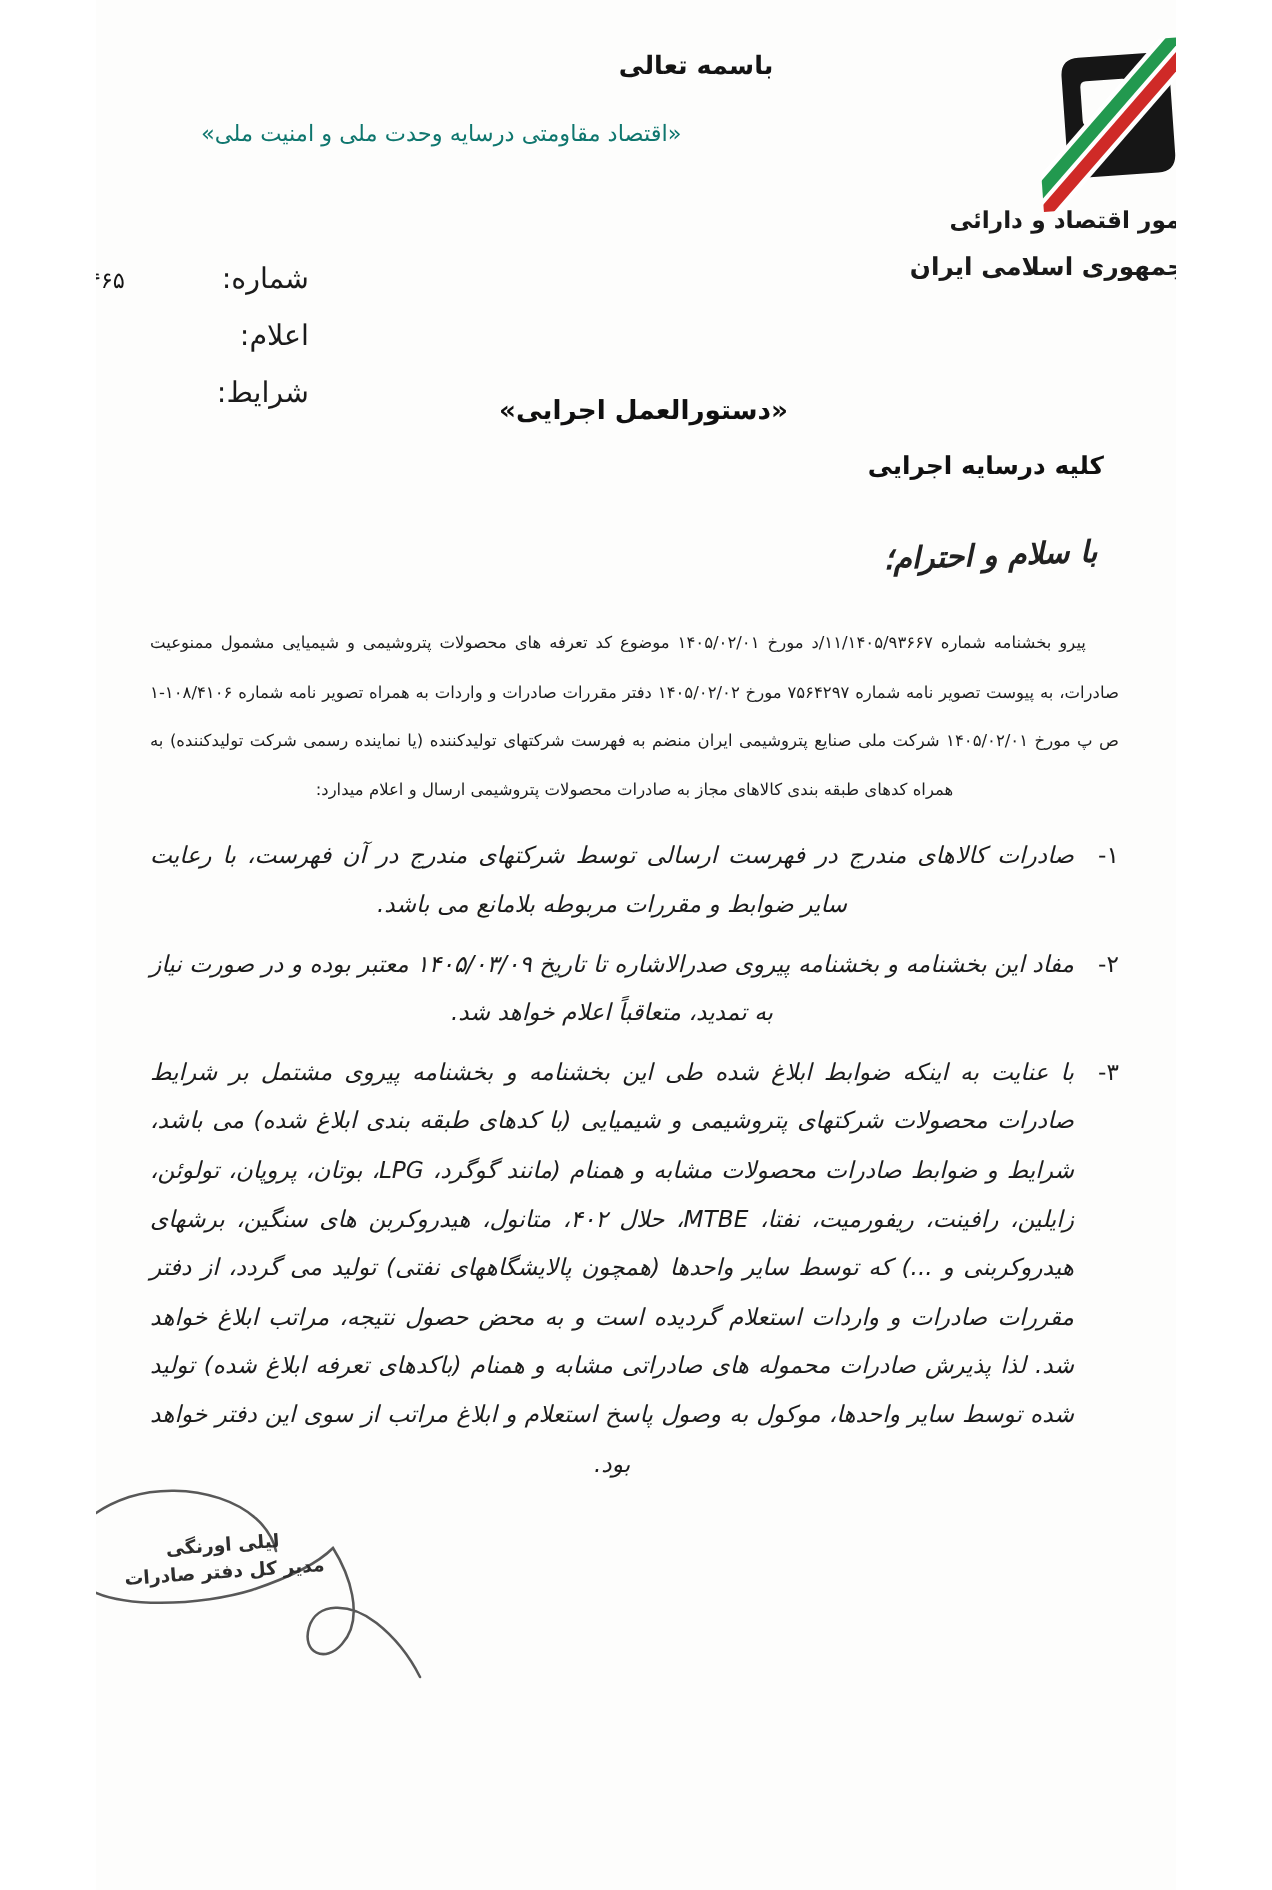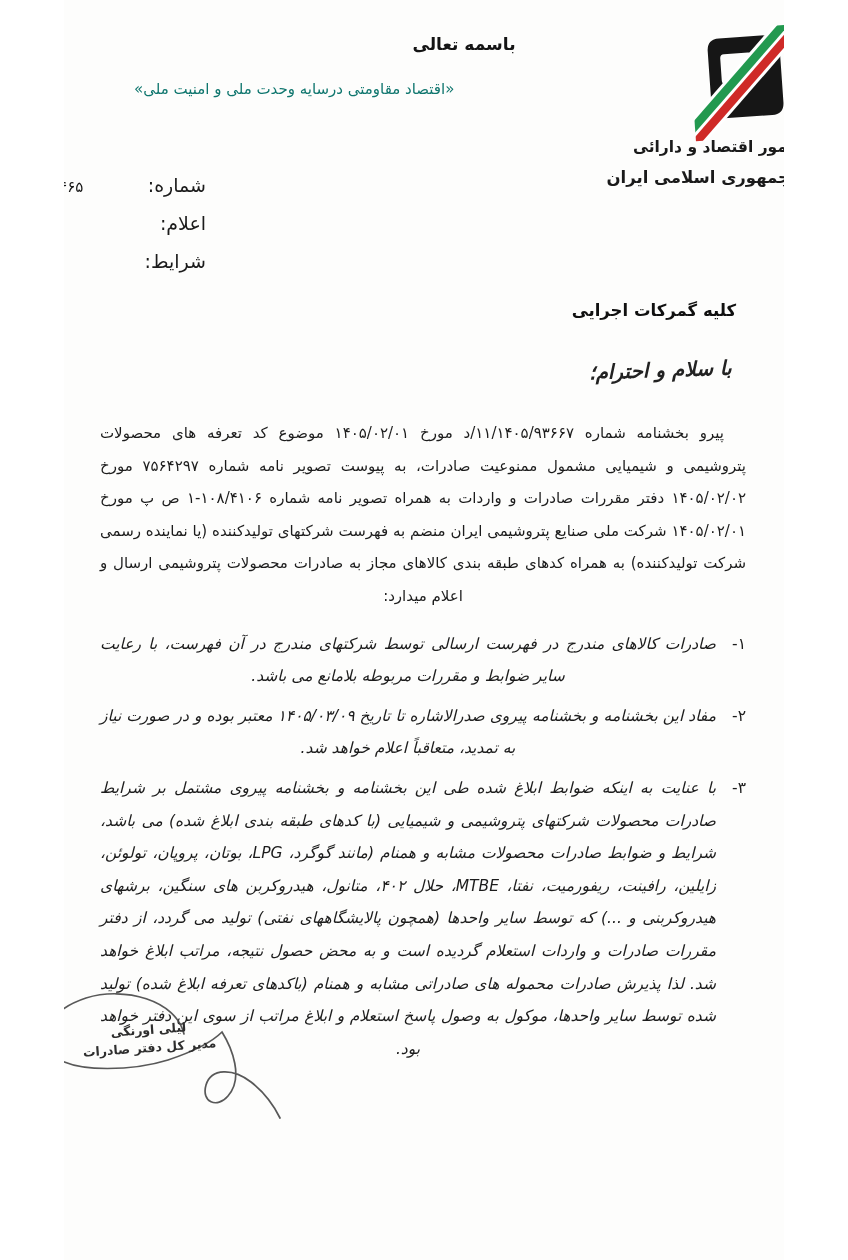--- a/index.html
+++ b/index.html
@@ -56,21 +56,21 @@
     position:absolute; top:358px; right:52px;
     font-family:"DejaVu Serif", serif;
     font-style:italic; font-weight:bold; font-size:20px; color:#222;
     transform:rotate(-2deg);
   }
   
   .body-block {
     position:absolute; top:402px; right:38px; left:36px;
   }
   .intro {
-    font-size:15px; line-height:32.6px;
+    font-size:11px; line-height:32.6px;
     text-align:justify; text-align-last:center;
     text-indent:22px; color:#1c1c1c;
   }
   .items { margin-top:6px; }
   .item { display:flex; direction:rtl; margin-top:7px; }
   .item-num {
     flex:0 0 30px; font-size:15.5px; line-height:32.6px; color:#1c1c1c;
   }
   .item-text {
     flex:1; font-size:15.5px; line-height:32.6px;
@@ -119,21 +119,22 @@
       <span class="meta-gap"></span>
       <span class="meta-value">۱۴۰۵/07/۰۲</span>
     </div>
     <div class="meta-row">
       <span class="meta-label">شرایط:</span>
       <span class="meta-gap"></span>
       <span class="meta-value">دارد</span>
     </div>
   </div>
 
-  <div class="recipient">کلیه گمرکات اجرایی</div>
+  <div class="doc-title">«دستورالعمل اجرایی»</div>
+  <div class="recipient">کلیه درسایه اجرایی</div>
 
   <div class="salutation">با سلام و احترام؛</div>
 
   <div class="body-block">
     <p class="intro">پیرو بخشنامه شماره ۱۱/۱۴۰۵/۹۳۶۶۷/د مورخ ۱۴۰۵/۰۲/۰۱ موضوع کد تعرفه های محصولات پتروشیمی و شیمیایی مشمول ممنوعیت صادرات، به پیوست تصویر نامه شماره ۷۵۶۴۲۹۷ مورخ ۱۴۰۵/۰۲/۰۲ دفتر مقررات صادرات و واردات به همراه تصویر نامه شماره ۱۰۸/۴۱۰۶-۱ ص پ مورخ ۱۴۰۵/۰۲/۰۱ شرکت ملی صنایع پتروشیمی ایران منضم به فهرست شرکتهای تولیدکننده (یا نماینده رسمی شرکت تولیدکننده) به همراه کدهای طبقه بندی کالاهای مجاز به صادرات محصولات پتروشیمی ارسال و اعلام میدارد:</p>
     <div class="items">
       <div class="item">
         <span class="item-num">۱-</span>
         <span class="item-text">صادرات کالاهای مندرج در فهرست ارسالی توسط شرکتهای مندرج در آن فهرست، با رعایت سایر ضوابط و مقررات مربوطه بلامانع می باشد.</span>
       </div>

